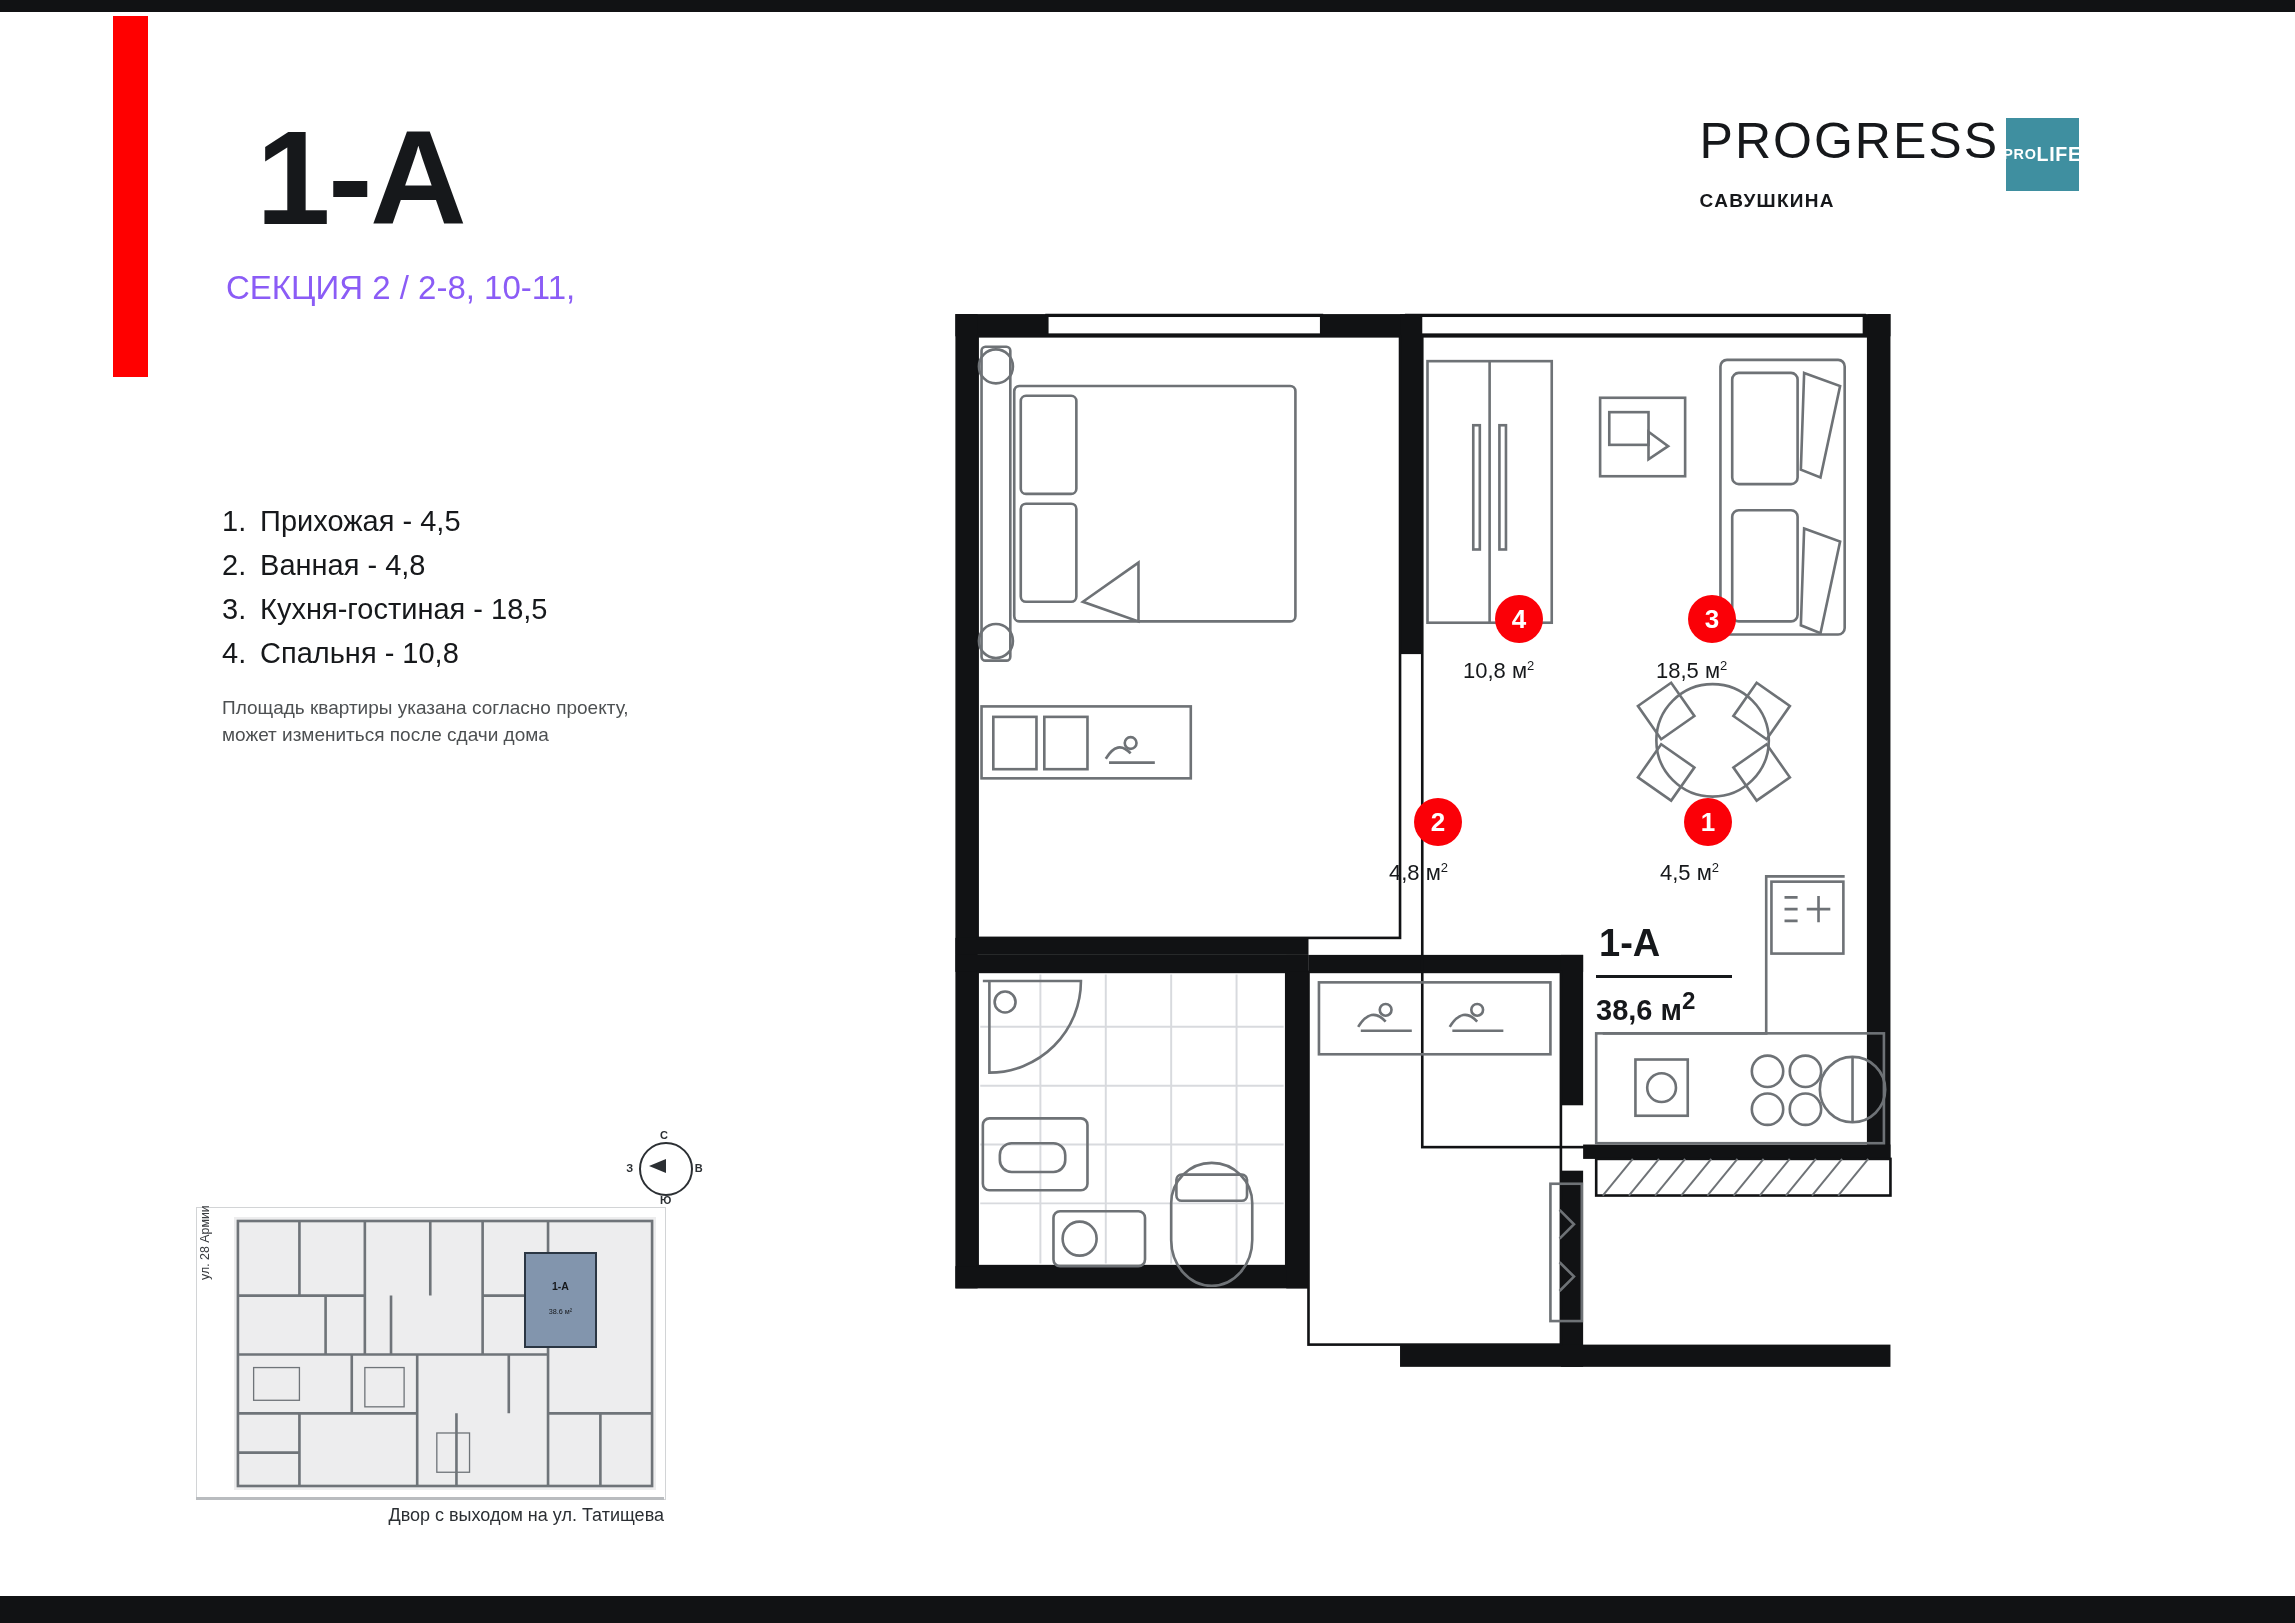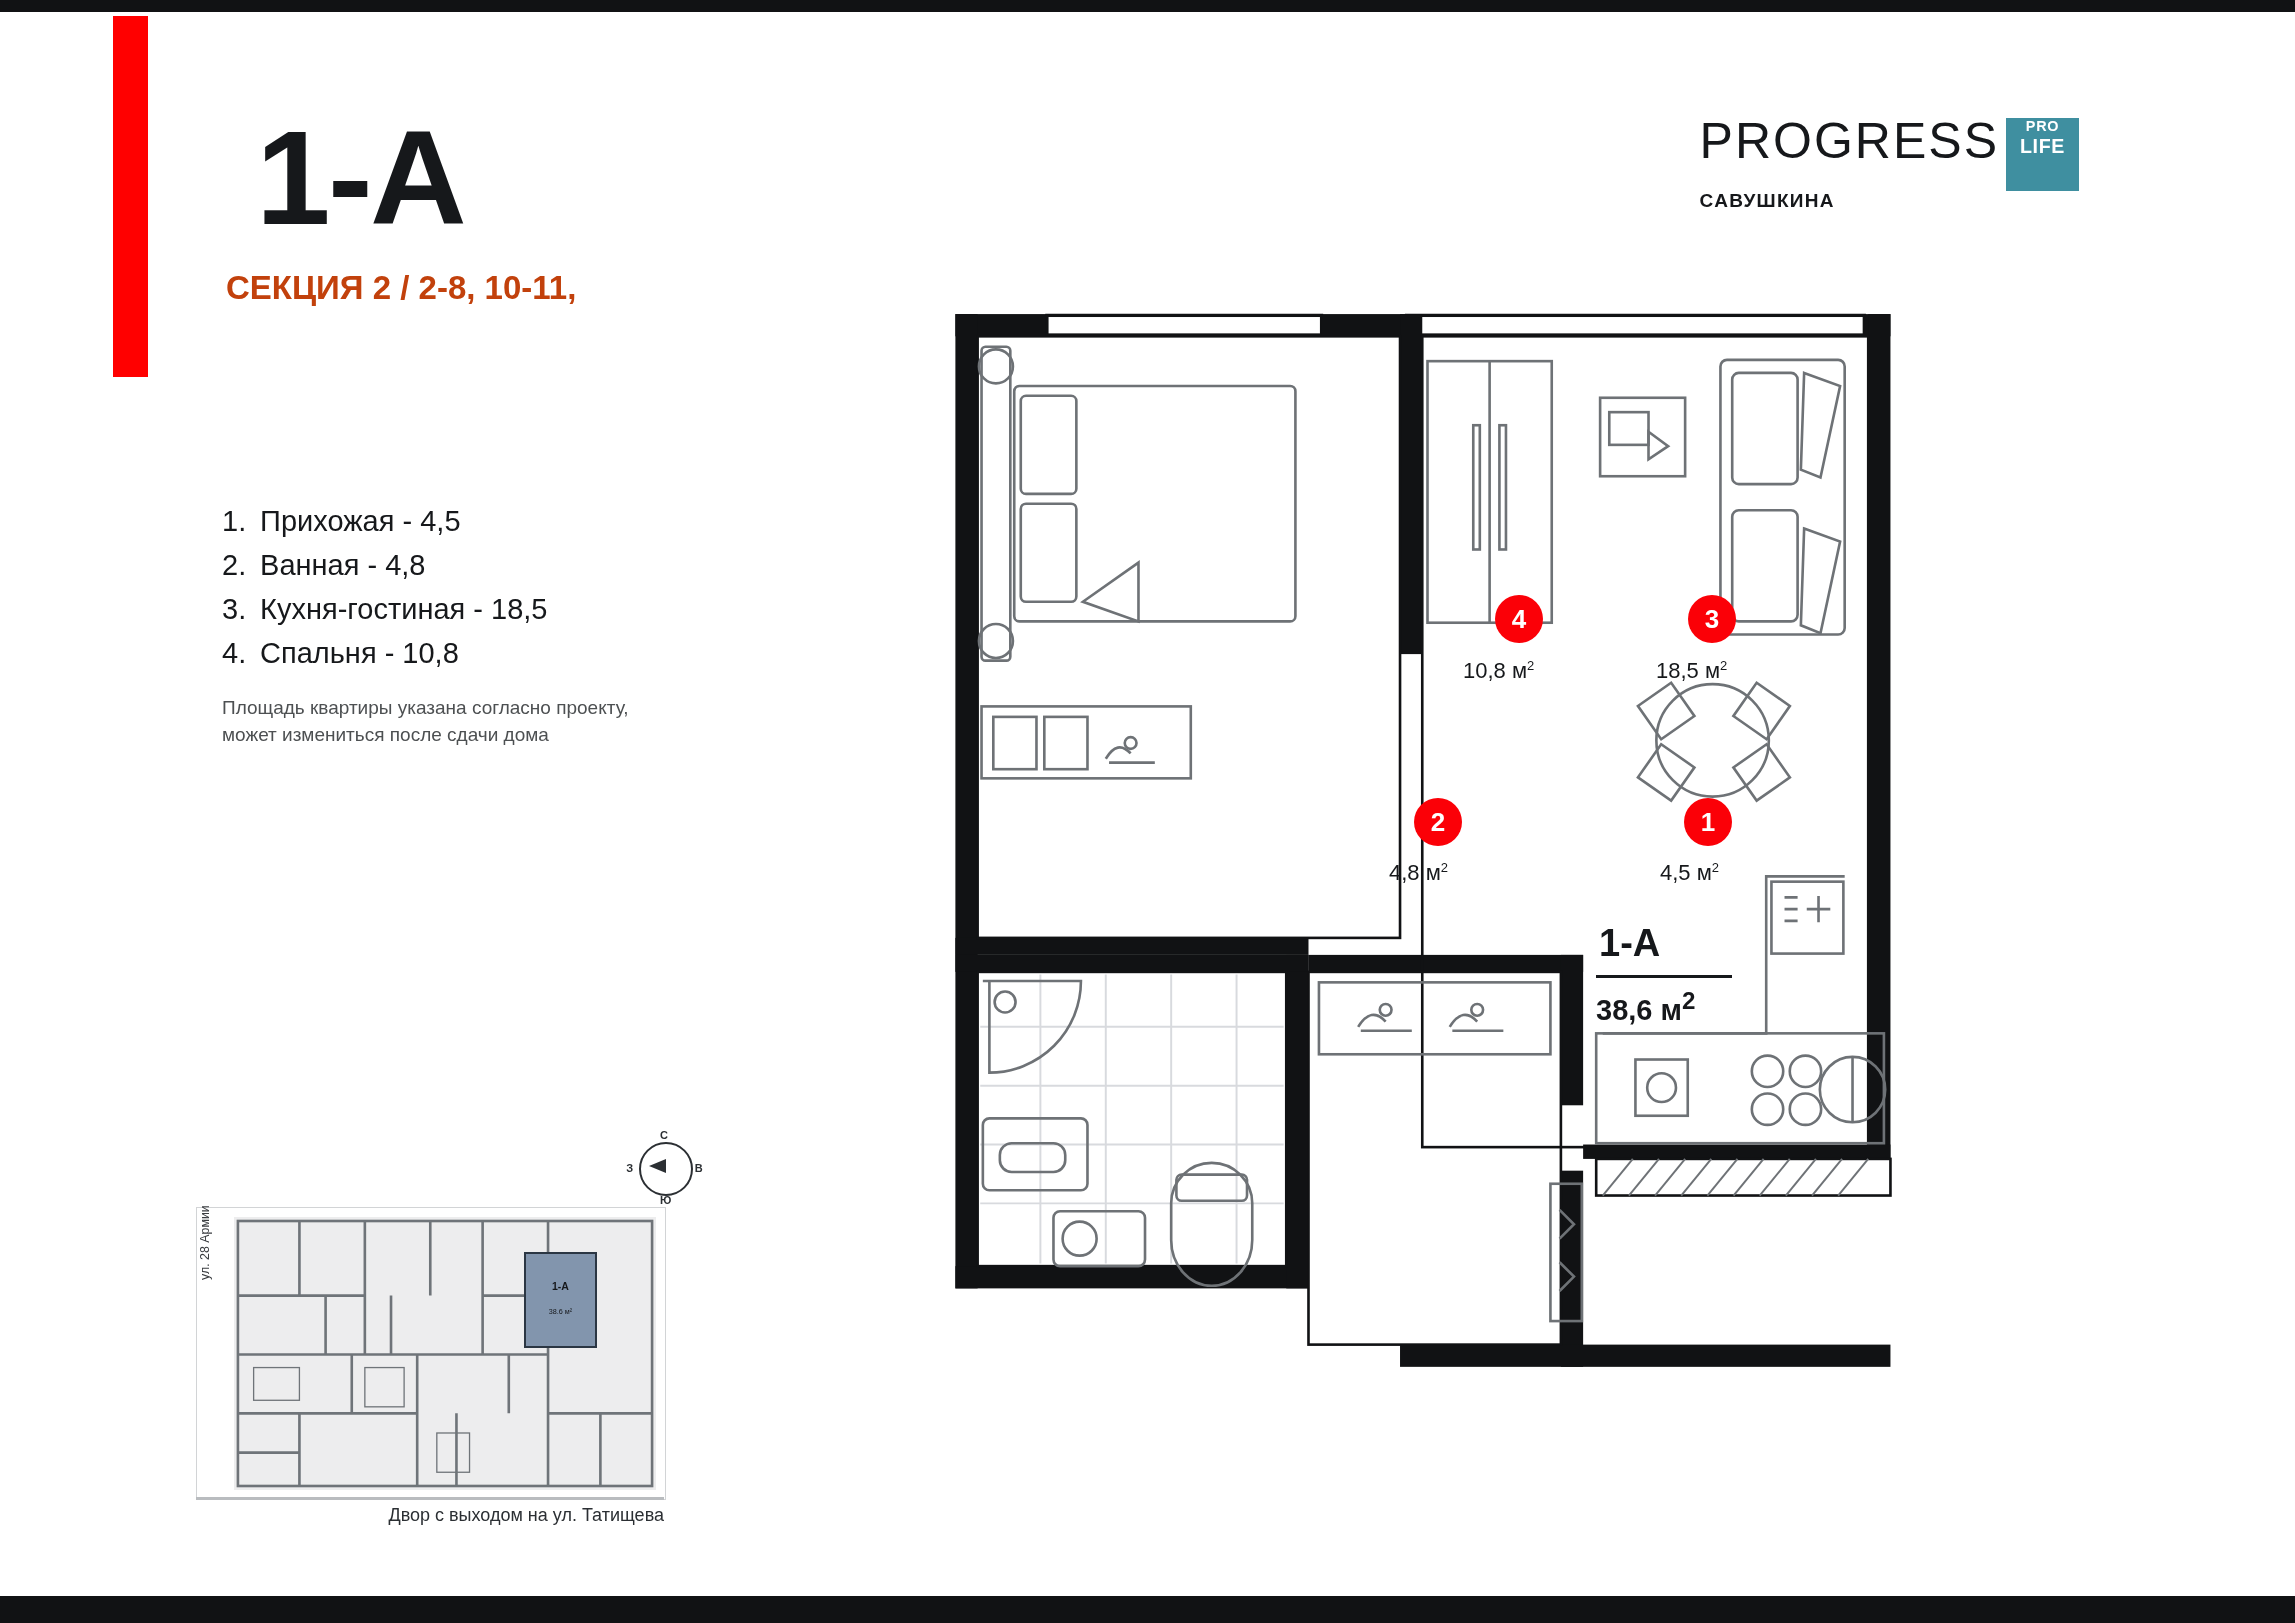--- a/index.html
+++ b/index.html
@@ -29,24 +29,24 @@
   .plan-code {
     font-size: 134px;
     font-weight: 700;
     letter-spacing: -2.6px;
     line-height: 1;
     margin: 0 0 22px 60px;
     color:#16181b;
   }
   .section-line {
     font-size: 33px;
-    font-weight: 700;
+    font-weight: 400;
     line-height: 1.28;
     margin-left: 30px;
-    color:#c2410c;
+    color:#8b5cf6;
     width: 497px;
   }
   .room-list {
     margin: 190px 0 0 26px;
     list-style: none;
     padding: 0;
   }
   .room-list li {
     font-size: 29px;
     line-height: 1.52;
@@ -132,21 +132,21 @@
   }
   .logo .brand {
     font-size: 50px; letter-spacing: 2px; font-weight:400; color:#16181b; line-height:1;
   }
   .logo .sub {
     font-size: 19px; letter-spacing: 1.3px; font-weight:700; color:#16181b; margin-top:24px;
   }
   .logo-badge {
     position:absolute; right:216px; top:118px;
     width: 73px; height: 73px; background:#3f8fa0; color:#fff;
-    display:flex; flex-direction:column; align-items:center; justify-content:flex-start;
+    display:flex; flex-direction:row; align-items:center; justify-content:center;
     line-height:1.15;
   }
   .logo-badge .p1 { font-size:14.4px; font-weight:700; letter-spacing:0.7px;}
   .logo-badge .p2 { font-size:19.6px; font-weight:700; letter-spacing:0.7px;}
 
   
   .plan {
     position:absolute; left:942px; top:301px; width:1073px; height:1092px;
   }
   .plan svg { display:block; }

